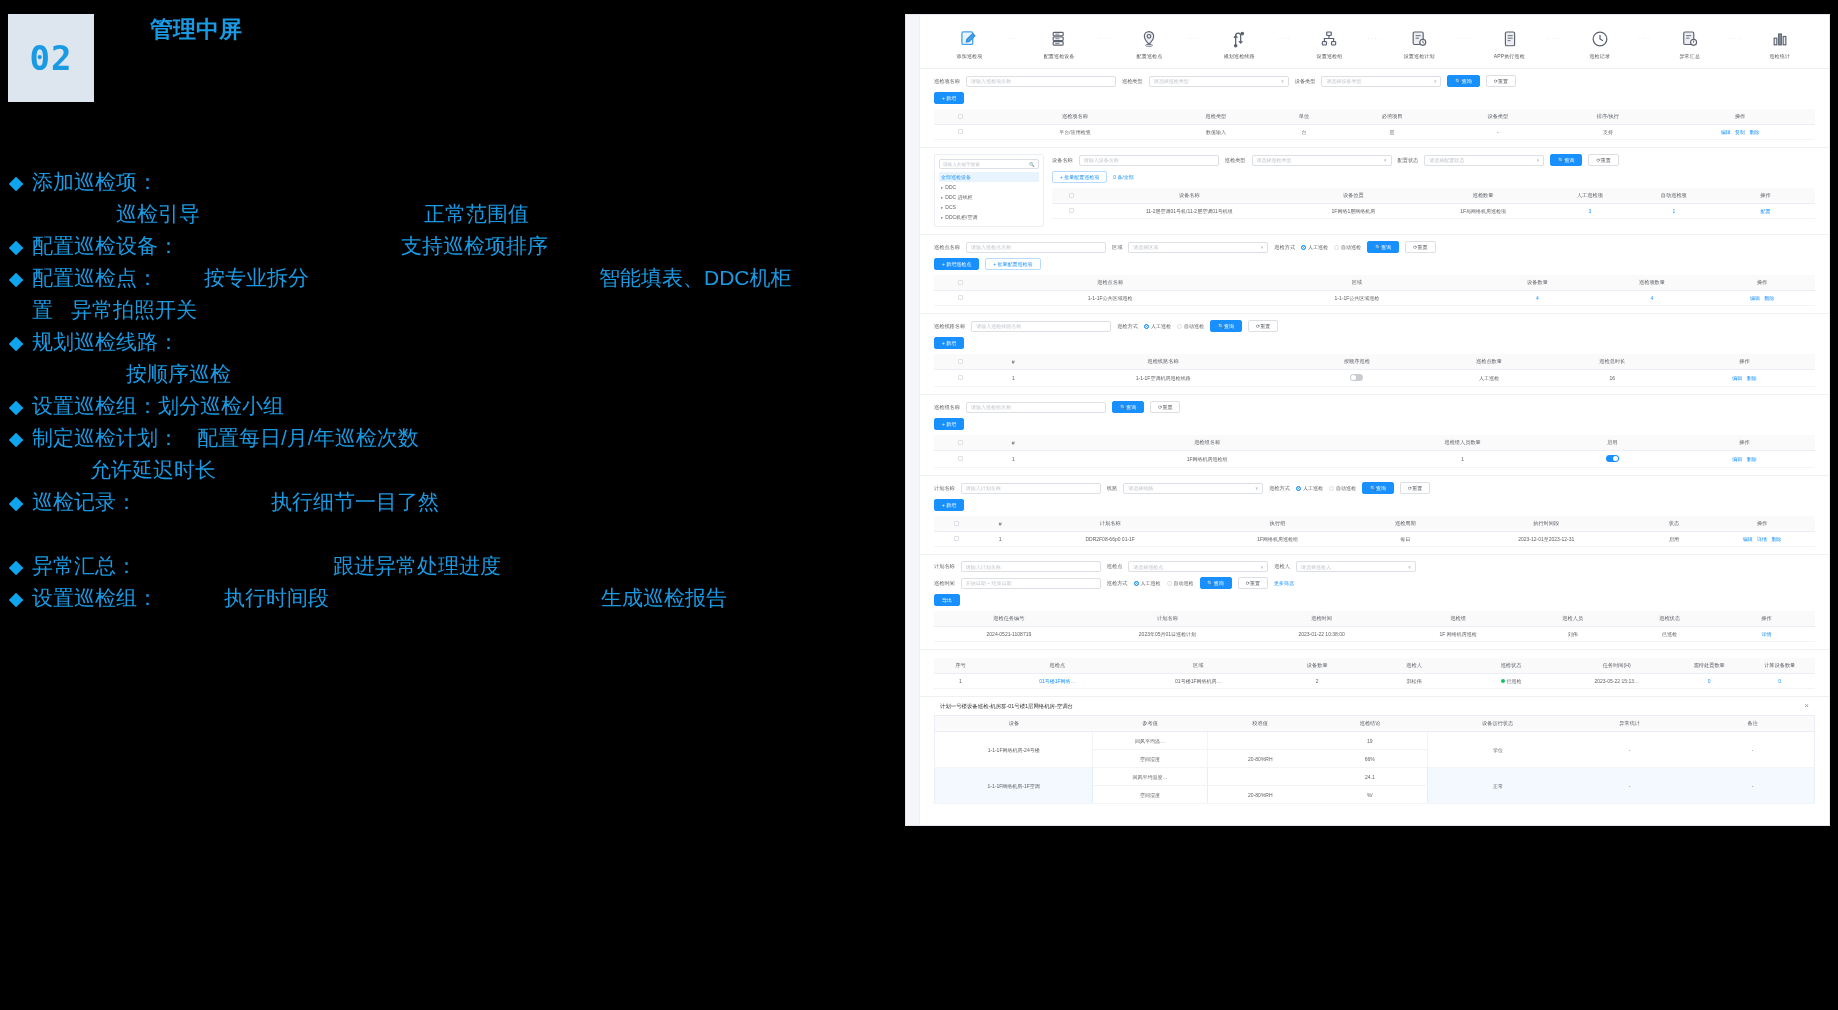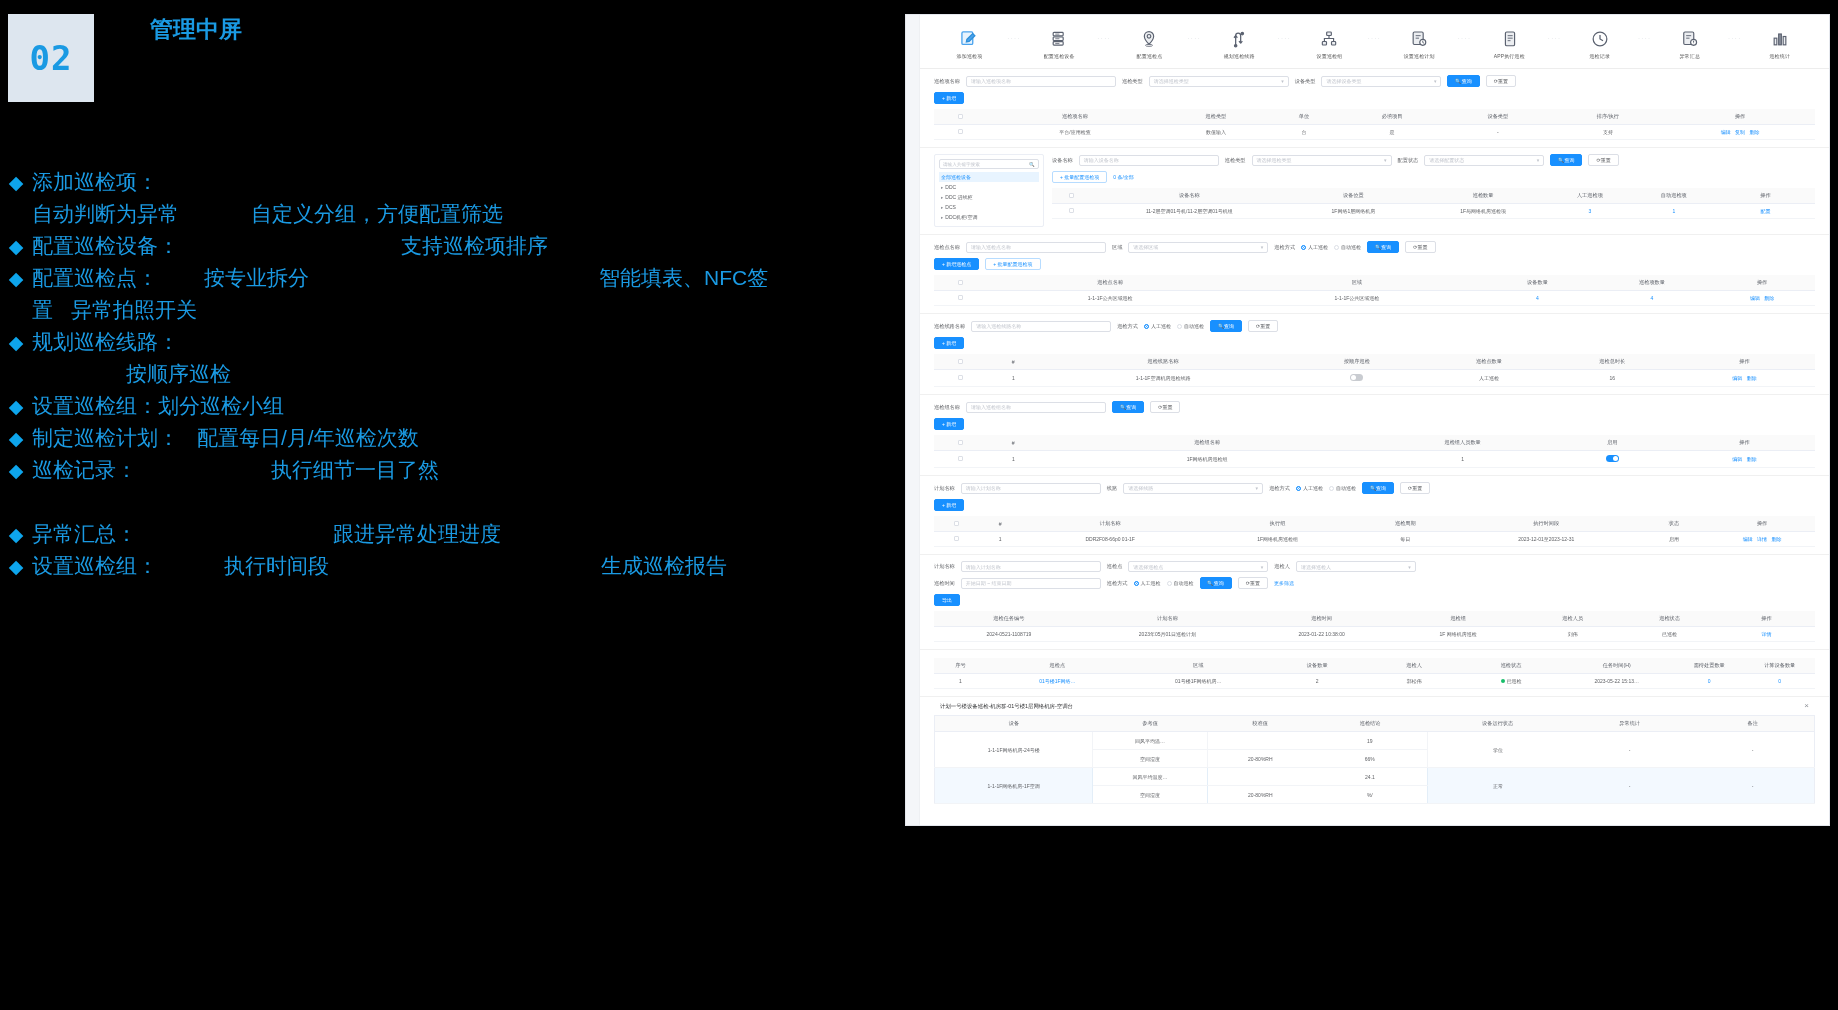--- a/index.html
+++ b/index.html
@@ -156,41 +156,42 @@
 
 <div id="bullet-list">
     <div class="blk">
       <div class="brow">
         <span class="dia">◆</span>
         <span class="seg">添加巡检项：</span>
         <span class="gap" style="width: 228px;"></span>
       </div>
       <div class="brow">
         <span class="dia empty">◆</span>
-        <span class="seg">自动判断为异常</span>
-        <span class="gap" style="width: 72px;"></span>
-        <span class="seg">自定义分组，方便配置筛选</span>
+        <span class="gap" style="width: 84px;"></span>
+        <span class="seg">巡检引导</span>
+        <span class="gap" style="width: 224px;"></span>
+        <span class="seg">正常范围值</span>
       </div>
     </div>
     <div class="blk">
       <div class="brow">
         <span class="dia">◆</span>
         <span class="seg">配置巡检设备：</span>
         <span class="gap" style="width: 222px;"></span>
         <span class="seg">支持巡检项排序</span>
       </div>
     </div>
     <div class="blk">
       <div class="brow">
         <span class="dia">◆</span>
         <span class="seg">配置巡检点：</span>
         <span class="gap" style="width: 46px;"></span>
         <span class="seg">按专业拆分</span>
         <span class="gap" style="width: 290px;"></span>
-        <span class="seg">智能填表、NFC签</span>
+        <span class="seg">智能填表、DDC机柜</span>
       </div>
       <div class="brow">
         <span class="dia empty">◆</span>
         <span class="seg">置</span>
         <span class="gap" style="width: 18px;"></span>
         <span class="seg">异常拍照开关</span>
       </div>
     </div>
     <div class="blk">
       <div class="brow">
@@ -208,20 +209,25 @@
         <span class="dia">◆</span>
         <span class="seg">设置巡检组：划分巡检小组</span>
       </div>
     </div>
     <div class="blk">
       <div class="brow">
         <span class="dia">◆</span>
         <span class="seg">制定巡检计划：</span>
         <span class="gap" style="width: 18px;"></span>
         <span class="seg">配置每日/月/年巡检次数</span>
+      </div>
+      <div class="brow">
+        <span class="dia empty">◆</span>
+        <span class="gap" style="width: 58px;"></span>
+        <span class="seg">允许延迟时长</span>
       </div>
     </div>
     <div class="blk">
       <div class="brow">
         <span class="dia">◆</span>
         <span class="seg">巡检记录：</span>
         <span class="gap" style="width: 134px;"></span>
         <span class="seg">执行细节一目了然</span>
       </div>
     </div>

